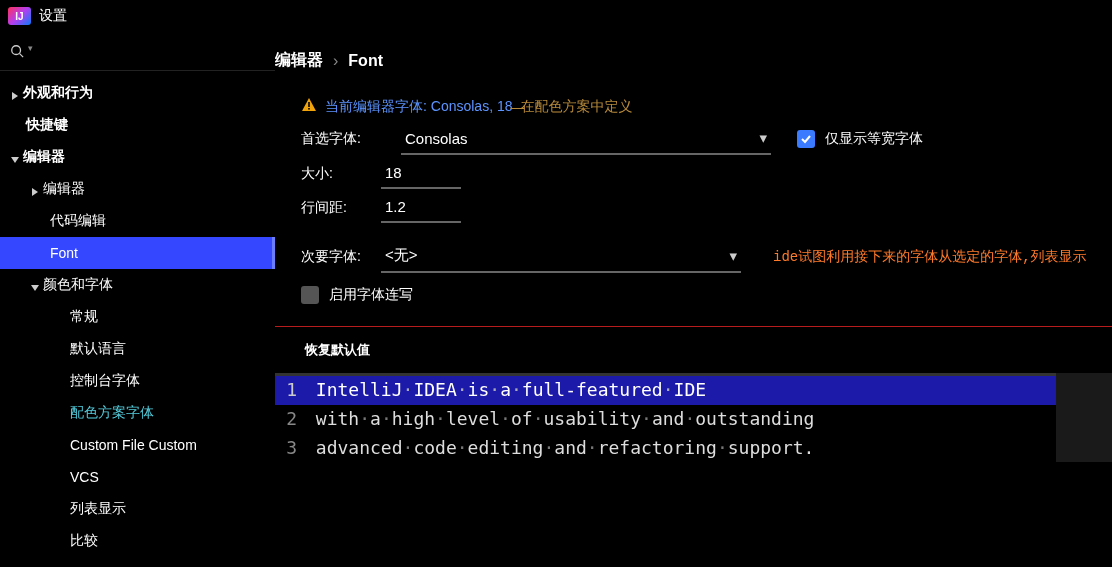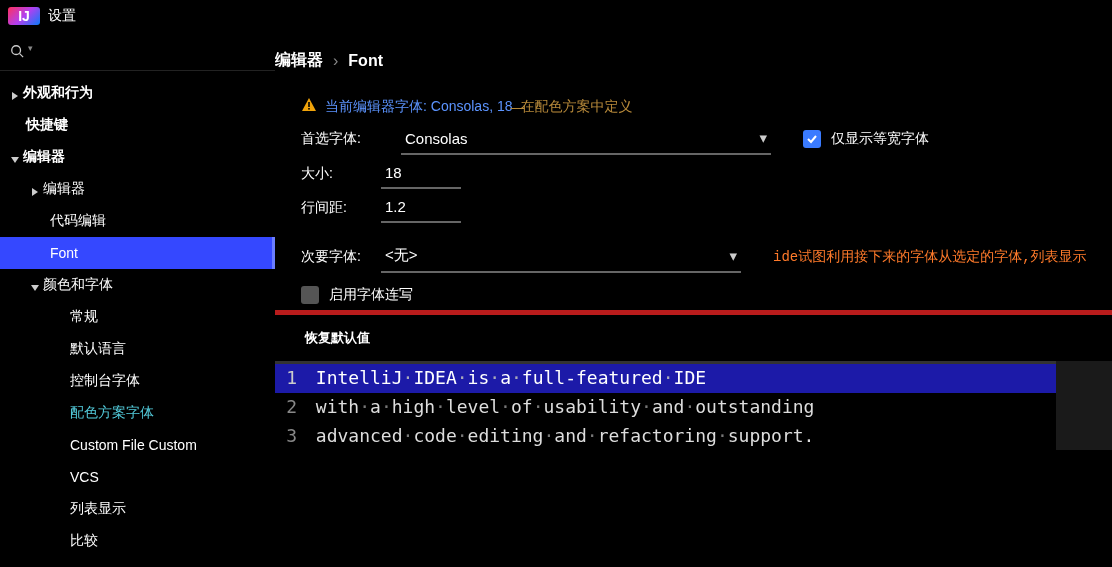--- a/index.html
+++ b/index.html
@@ -15,28 +15,28 @@
   flex-direction: column;
 }
 .titlebar {
   height: 32px;
   display: flex;
   align-items: center;
   padding: 0 8px;
   gap: 8px;
 }
 .app-icon {
-  width: 32px;
+  width: 23px;
   height: 18px;
   background: linear-gradient(135deg, #fe315d 0%, #b33ff0 50%, #087cfa 100%);
   border-radius: 3px;
   display: flex;
   align-items: center;
   justify-content: center;
-  font-size: 14px;
+  font-size: 10px;
   font-weight: bold;
   color: #fff;
 }
 .below-title { display: flex; flex: 1; }
 .sidebar {
   width: 275px;
   display: flex;
   flex-direction: column;
   padding-top: 8px;
 }
@@ -154,25 +154,25 @@
   justify-content: center;
   border-radius: 3px;
 }
 .checkbox.checked { background: #3a7bff; }
 .checkbox.unchecked { background: #555; }
 .check-label-row { display:flex; align-items:center; gap:10px; }
 
 .hint { color: #ff7a2a; margin-left: 16px; white-space: nowrap; font-family: Liberation Mono, monospace;}
 
 .restore-row {
-  border-top: 5px solid #b91c1c;
+  border-top: 1px solid #b91c1c;
   padding: 14px 0 14px 30px;
   font-weight: 700;
   font-size: 13px;
-  margin-top: 6px;
+  margin-top: 22px;
 }
 
 .preview {
   border-top: 3px solid #333;
   background: #000;
   font-family: Consolas, monospace;
   font-size: 18px;
   line-height: 1.6;
 }
 .preview-line { display:flex; }
@@ -300,21 +300,21 @@
         <span class="warn-suffix" style="margin-left:-10px;"> — </span>
         <span class="warn-suffix" style="margin-left:-12px;">在配色方案中定义</span>
       </div>
 
       <div class="form-row">
         <span class="form-label">首选字体:</span>
         <div class="form-input font-select">
           <span>Consolas</span>
           <span style="color:#ccc">▾</span>
         </div>
-        <div class="check-label-row" style="margin-left:16px">
+        <div class="check-label-row" style="margin-left:10px">
           <span class="checkbox checked">
             <svg width="12" height="12" viewBox="0 0 12 12" fill="none" stroke="#fff" stroke-width="2">
                 <polyline points="2,6 5,9 10,3"></polyline>
               </svg>
           </span>
           <span>仅显示等宽字体</span>
         </div>
       </div>
 
       <div class="form-row" style="margin-top:-4px">

